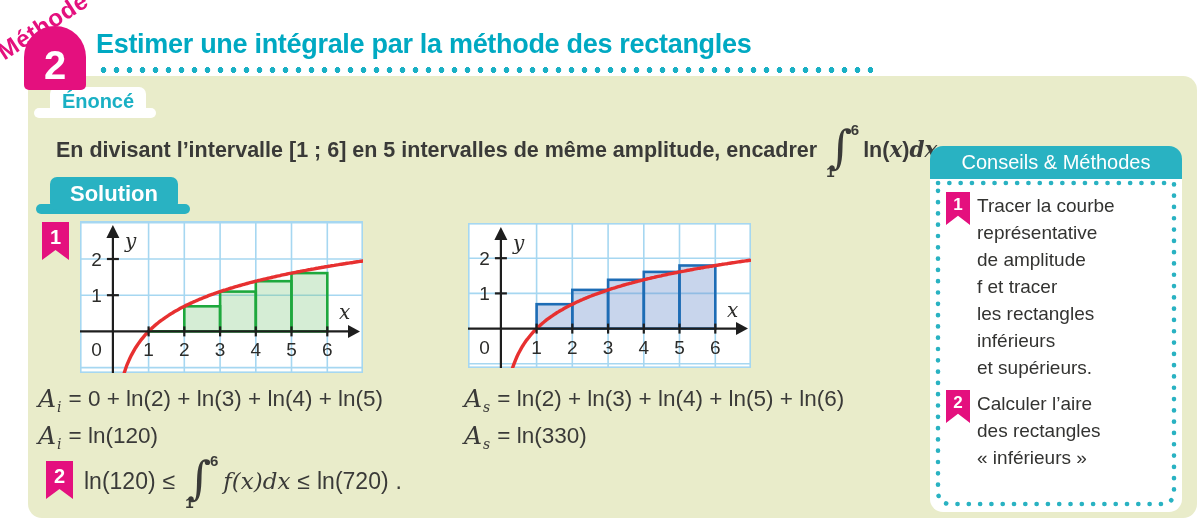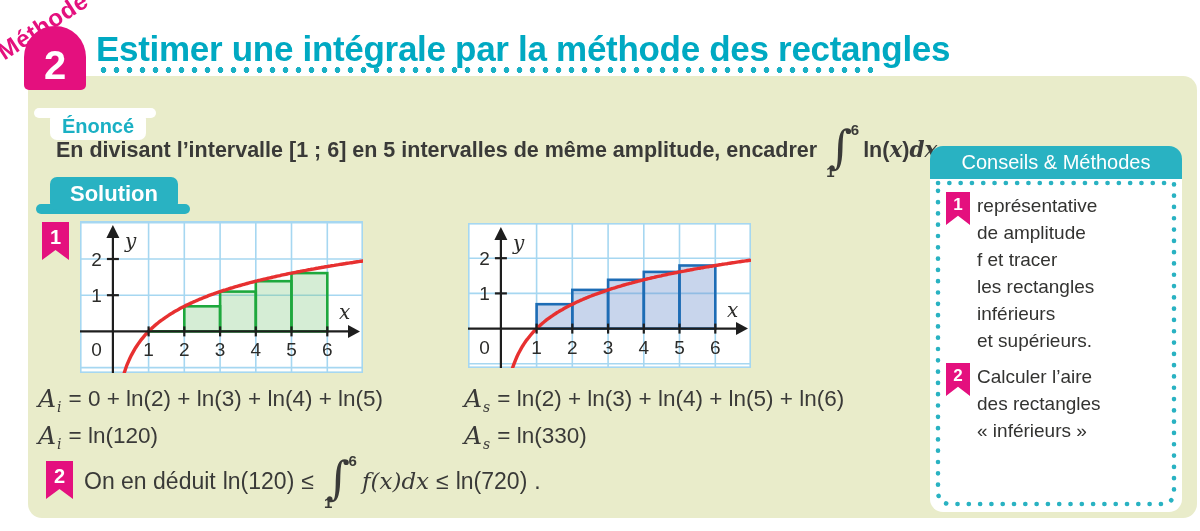--- a/index.html
+++ b/index.html
@@ -6,36 +6,36 @@
   html,body { background:#ffffff; }
   body { font-family:"Liberation Sans", sans-serif; }
   .page { position:relative; width:1200px; height:531px; overflow:hidden; background:#ffffff; }
 
   
   .methode-rot { position:absolute; left:0px; top:40px; color:#e4107e; font-weight:bold;
     font-size:24px; transform:rotate(-33deg); transform-origin:0 50%; letter-spacing:0.5px; }
   .arch-badge { position:absolute; left:24px; top:26px; width:62px; height:64px; background:#e4107e;
     border-radius:31px 31px 5px 5px; color:#fff; font-weight:bold; font-size:40px;
     display:flex; align-items:flex-end; justify-content:center; padding-bottom:2px; z-index:4; }
-  .main-title { position:absolute; left:96px; top:29px; font-size:35px; font-weight:bold;
+  .main-title { position:absolute; left:96px; top:29px; font-size:27px; font-weight:bold;
     color:#00a9c2; letter-spacing:-0.3px; white-space:nowrap; }
   .dots-underline { position:absolute; left:97px; top:66px; width:776px; height:8px;
     background-image:radial-gradient(circle, #19b0c4 2.7px, transparent 3.1px);
     background-size:13px 8px; background-position:0 50%; background-repeat:repeat-x; }
 
   
   .green-box { position:absolute; left:28px; top:76px; width:1169px; height:442px;
     background:#e9ecca; border-radius:14px; z-index:1; }
 
   
   .tab-strip { position:absolute; height:10px; border-radius:5px; z-index:2; }
   .tab-box { position:absolute; border-radius:7px; display:flex; align-items:center;
     justify-content:center; z-index:3; font-weight:bold; }
   .enonce-strip { left:34px; top:108px; width:122px; background:#ffffff; }
-  .enonce-box { left:50px; top:87px; width:96px; height:28px; background:#ffffff; color:#1ab0c4; font-size:20px;margin-top:25px; }
+  .enonce-box { left:50px; top:87px; width:96px; height:28px; background:#ffffff; color:#1ab0c4; font-size:20px; }
   .solution-strip { left:36px; top:204px; width:154px; background:#29b2c2; }
   .solution-box { left:50px; top:177px; width:128px; height:33px; background:#29b2c2; color:#ffffff; font-size:22px; }
 
   
   .problem-line { position:absolute; left:56px; top:122px; height:56px; display:flex;
     align-items:center; gap:6px; font-size:21.5px; font-weight:bold; color:#3a3a38; z-index:2; white-space:nowrap; }
   .ital { font-family:"DejaVu Serif", serif; font-style:italic; }
 
   
   .integral { position:relative; display:inline-block; width:34px; height:56px; }
@@ -223,21 +223,20 @@
     </div>
     <div class="formula-row">
       <span class="scriptA">A</span>
         <span class="fsub">s</span>
       <span>= ln(330)</span>
     </div>
   </div>
 
   <div class="ribbon step2-badge">2</div>
   <div class="concl-row">
-    <span>On en déduit</span>
     <span>ln(120)</span>
     <span>≤</span>
     <span class="integral">
       <span class="int-sign">∫</span>
       <span class="int-sup">6</span>
       <span class="int-sub">1</span>
     </span>
     <span class="ital">f(x)dx</span>
     <span>≤</span>
     <span>ln(720)</span>
@@ -248,20 +247,21 @@
     <div class="panel-header">
       <span>Conseils &amp; Méthodes</span>
     </div>
     <div class="panel-body">
       <svg class="dots-border" width="252" height="333">
         <path d="M 8 4 L 244 4 L 244 312 Q 244 325 231 325 L 21 325 Q 8 325 8 312 Z" fill="none" stroke="#29b2c2" stroke-width="4.6" stroke-dasharray="0.1 11.2" stroke-linecap="round"></path>
       </svg>
       <div class="panel-item">
         <div class="panel-ribbon">1</div>
         <div class="panel-lines">
+          <div>Tracer la courbe</div>
           <div>représentative</div>
           <div>de amplitude</div>
           <div>f et tracer</div>
           <div>les rectangles</div>
           <div>inférieurs</div>
           <div>et supérieurs.</div>
         </div>
       </div>
       <div class="panel-item">
         <div class="panel-ribbon">2</div>

